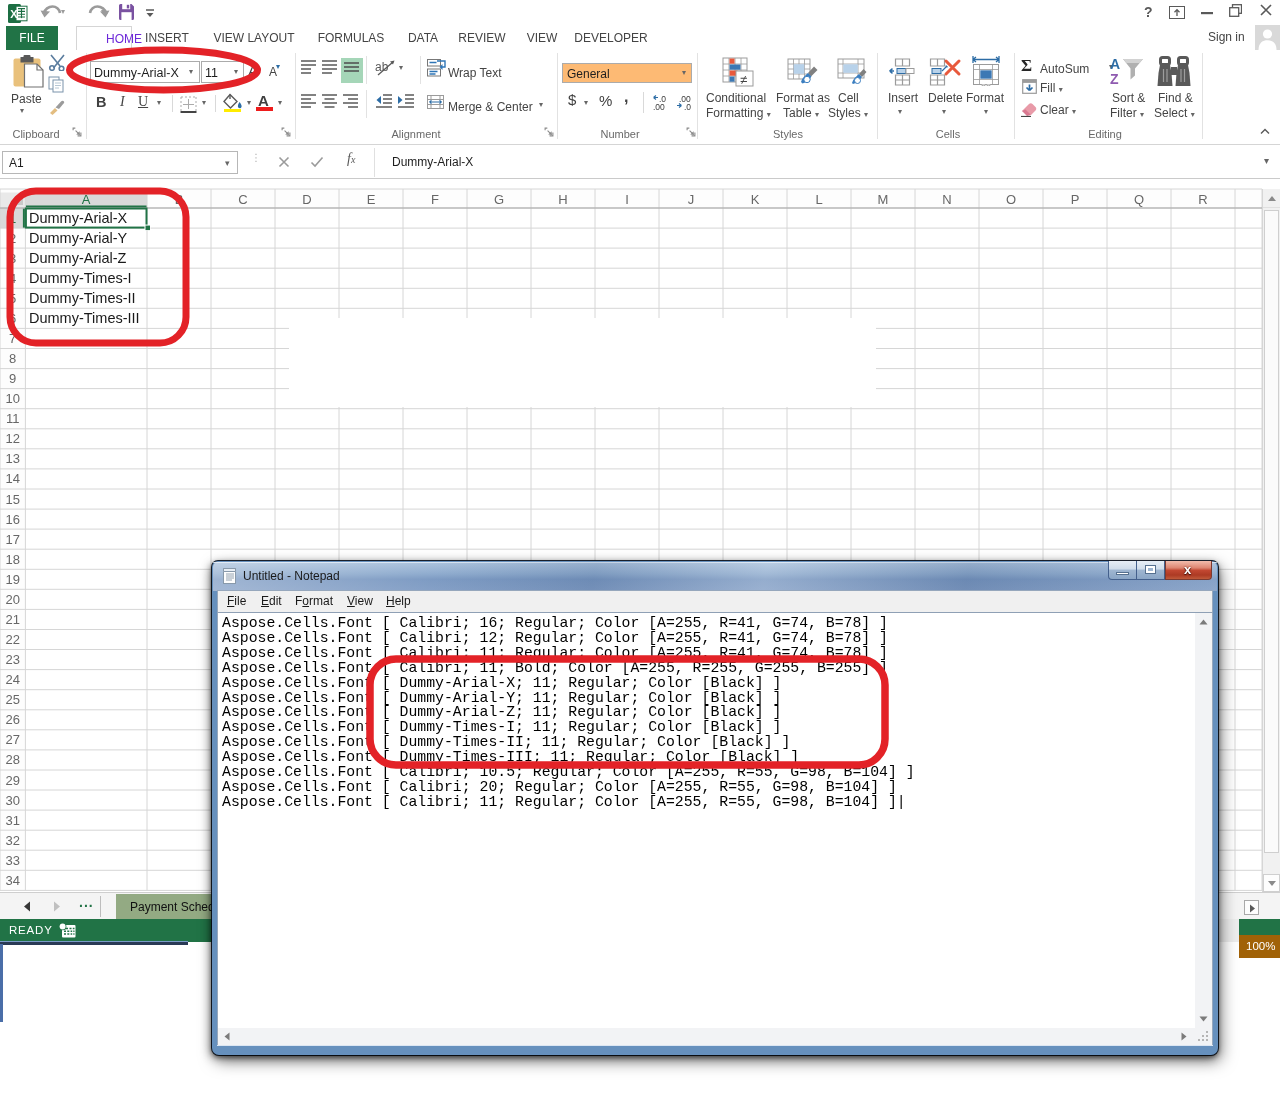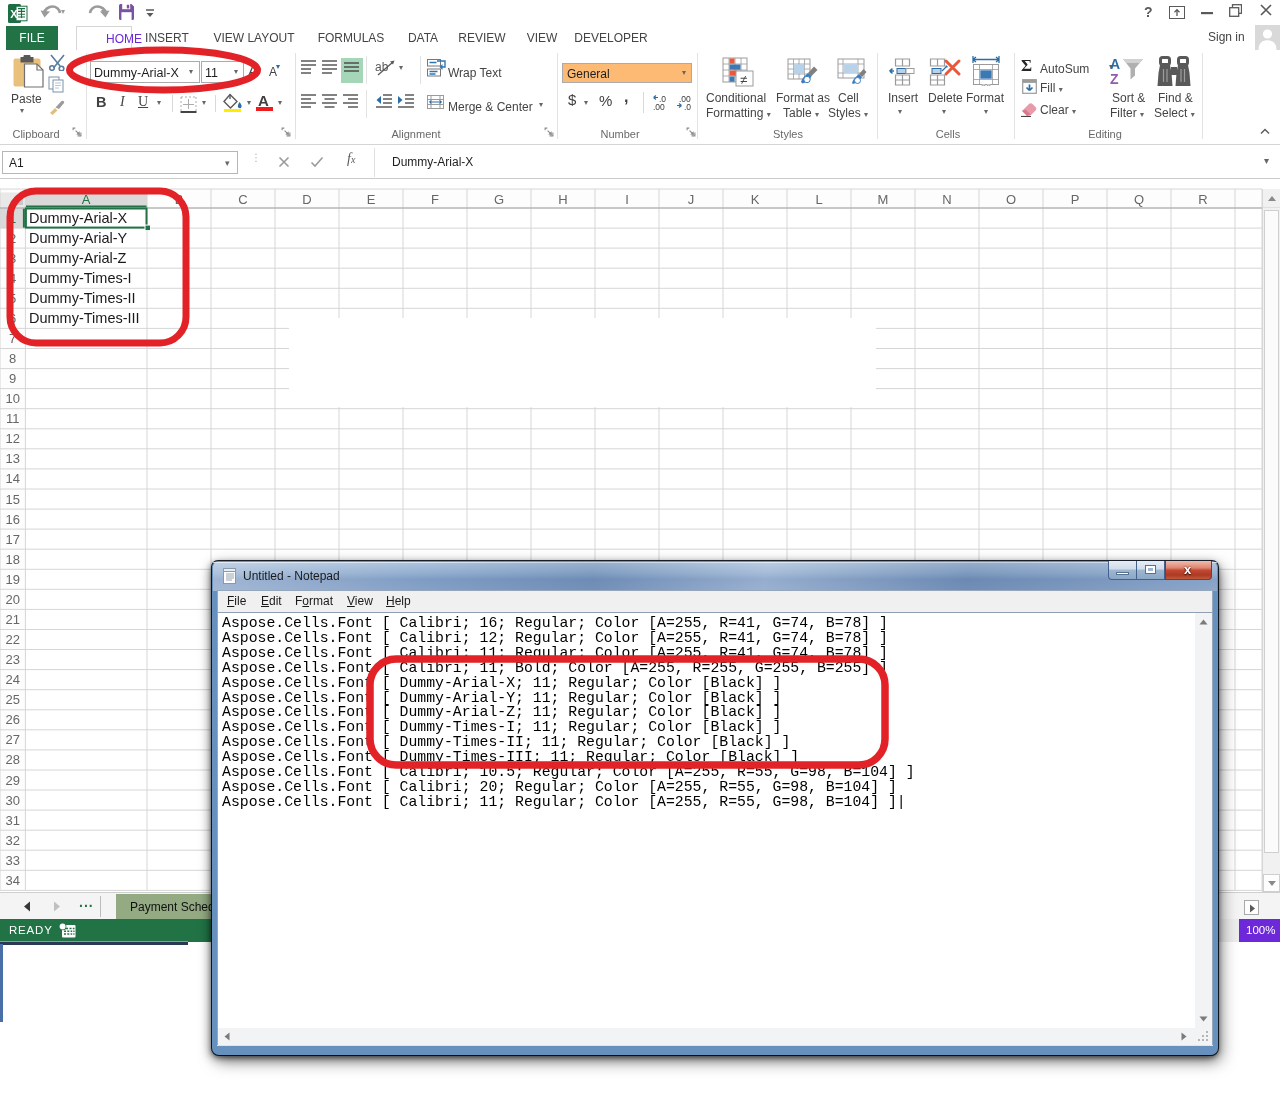--- a/index.html
+++ b/index.html
@@ -562,21 +562,21 @@
     </div>
     <div id="statusbar">
       <div class="abs" style="left:9px;top:5px;font-size:11.5px;color:#fff;letter-spacing:0.8px;">READY</div>
       <svg class="abs" style="left:59px;top:4px;" width="17" height="15" viewBox="0 0 17 15">
         <rect x="3" y="2" width="13.5" height="12.5" rx="1" fill="#fff"></rect>
         <path d="M5 5.5 h4 M10.5 5.5 h2 M13.8 5.5 h1.7 M5 8.3 h2 M8.3 8.3 h2 M11.6 8.3 h1.6 M14.3 8.3 h1.2 M5 11.1 h2 M8.3 11.1 h2 M11.6 11.1 h1.6 M14.3 11.1 h1.2" stroke="#217346" stroke-width="1.5"></path>
         <circle cx="3.8" cy="3.6" r="3.6" fill="#217346"></circle>
         <circle cx="3.6" cy="3.4" r="3" fill="#fff"></circle>
       </svg>
       <div class="abs" style="left:1218px;top:0;width:21px;height:23px;background:#ededed;"></div>
-      <div class="abs" style="left:1239px;top:0;width:41px;height:23px;background:#6d28d9;">
+      <div class="abs" style="left:1239px;top:16px;width:41px;height:23px;background:#a16207;">
         <span class="abs" style="left:7px;top:5px;font-size:11.5px;color:#fff;">100%</span>
       </div>
     </div>
   </div>
 
   <div class="abs" style="left:0;top:942px;width:188px;height:2.5px;background:#2a3a55;"></div>
   <div class="abs" style="left:0;top:941px;width:188px;height:1px;background:#7a9cc8;"></div>
   <div class="abs" style="left:0;top:944px;width:3px;height:78px;background:#4a6ea8;"></div>
 
   <div id="notepad" class="abs" style="left:212px;top:561px;width:1006px;height:494px;

